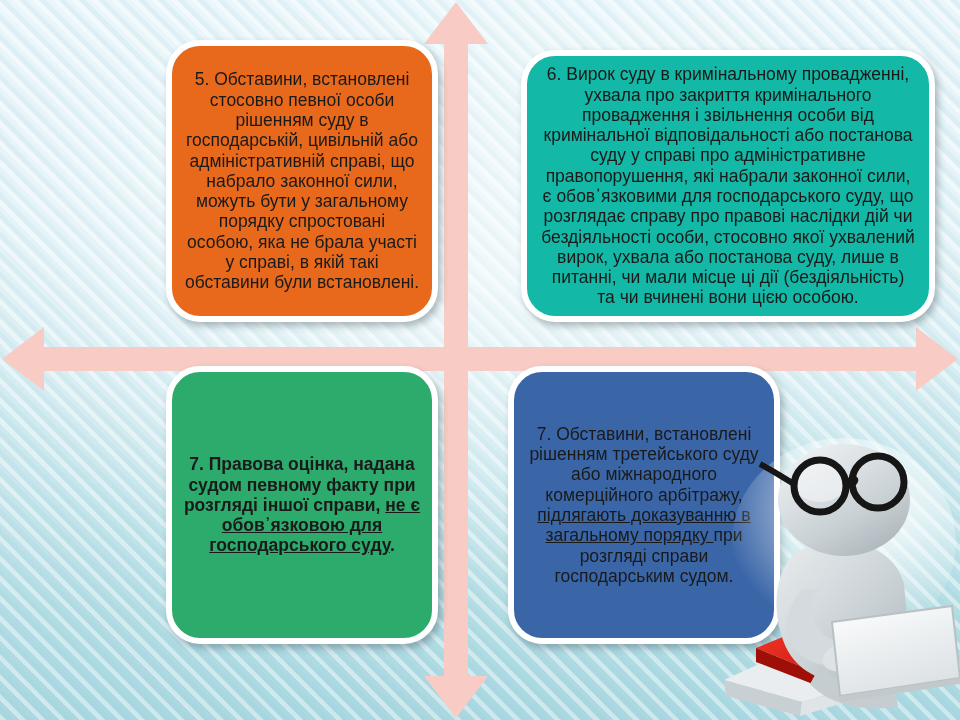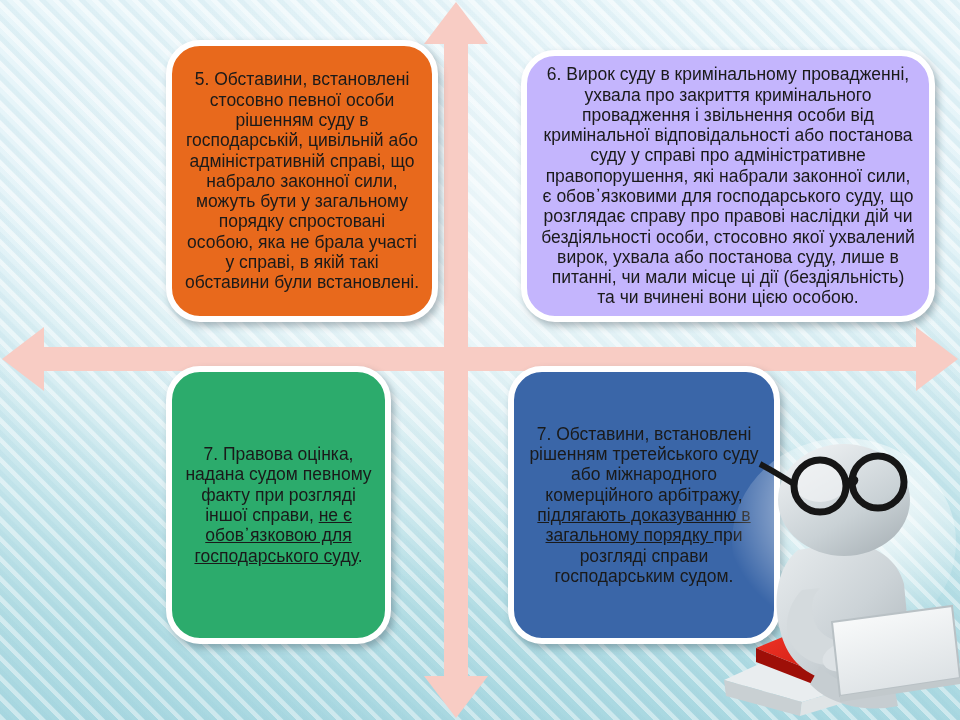--- a/index.html
+++ b/index.html
@@ -130,30 +130,31 @@
     left: 166px; top: 40px;
     width: 272px; height: 282px;
     background: #e8691c;
     font-size: 17.5px;
   }
   #card-orange .txt { padding: 0 12px; }
 
   #card-green {
     left: 521px; top: 50px;
     width: 414px; height: 272px;
-    background: #c4b5fd;
+    background: #14b8a6;
     font-size: 17.5px;
   }
   #card-green .txt { padding: 0 14px; }
 
   #card-teal {
     left: 166px; top: 366px;
-    width: 225px; height: 278px;
+    width: 272px; height: 278px;
     background: #2cab6c;
     font-size: 17.5px;
+    font-weight: bold;
   }
 
   #card-blue {
     left: 508px; top: 366px;
     width: 272px; height: 278px;
     background: #3a66a8;
     font-size: 17.5px;
   }
 
   

